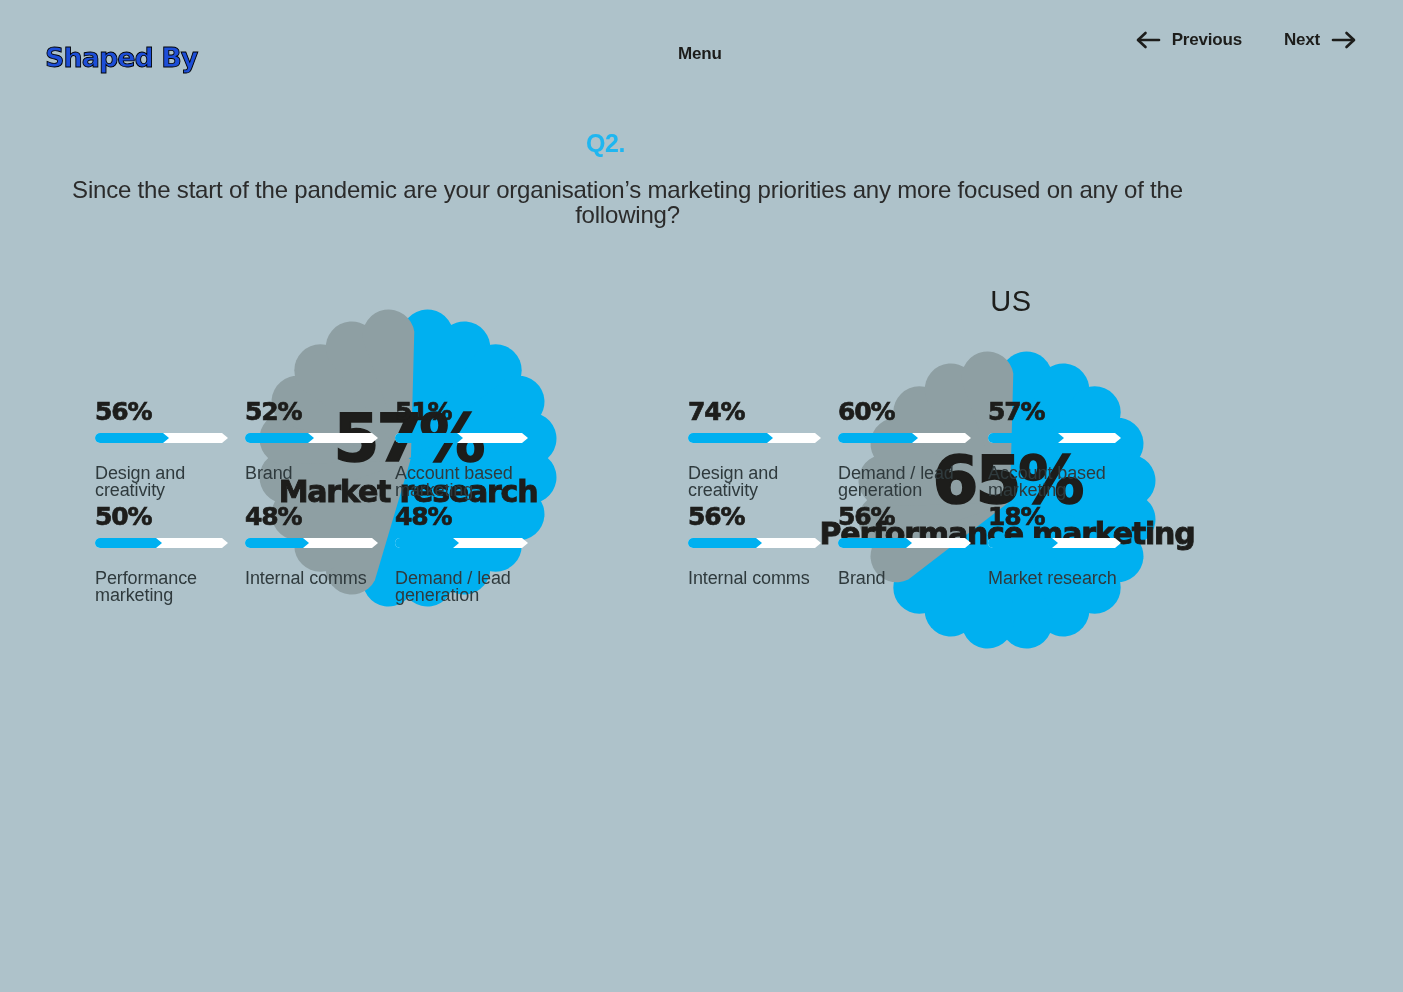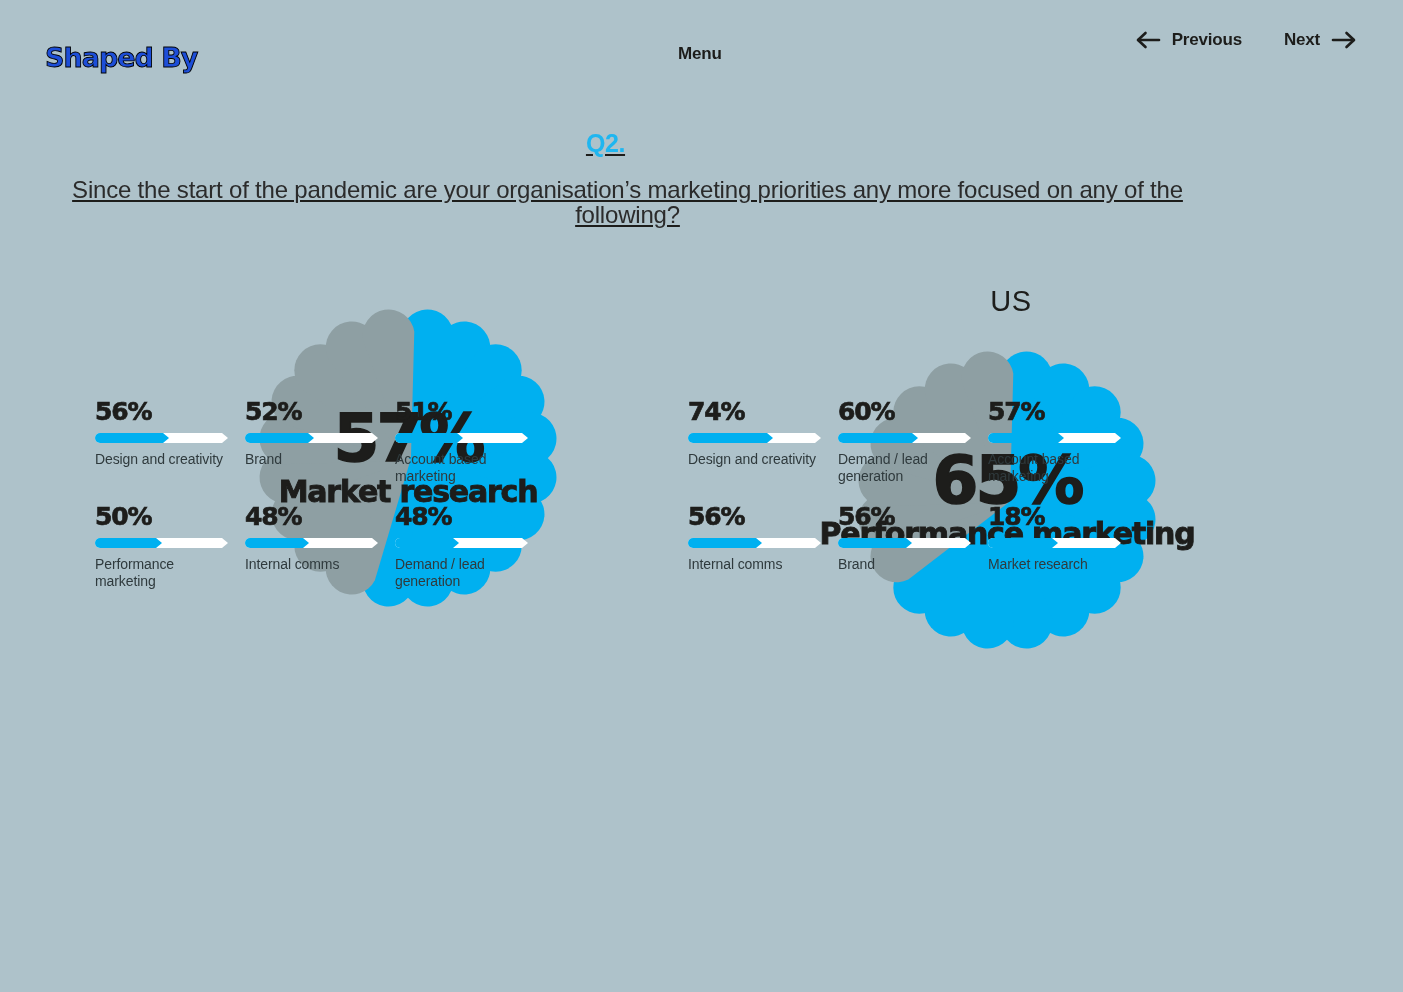--- a/index.html
+++ b/index.html
@@ -63,21 +63,20 @@
   }
   .arrow-svg { display: block; }
 
   
   #question-block {
     position: absolute;
     top: 128px;
     left: 0;
     width: 1211px;
     text-align: center;
-    text-decoration: underline;
   }
   #q-number {
     font-size: 25px;
     font-weight: 700;
     color: #1fb6f0;
     letter-spacing: -0.4px;
     line-height: 30px;
   }
   #q-sublabel {
     font-size: 20px;
@@ -186,22 +185,22 @@
     -webkit-text-stroke: 0.7px #1d1d1b;
   }
   .stat-bar {
     margin-top: 7px;
     width: 133px;
     height: 10px;
     position: relative;
   }
   .stat-bar svg { display: block; }
   .stat-label {
-    margin-top: 8px;
-    font-size: 14px;
+    margin-top: 22px;
+    font-size: 18px;
     font-weight: 400;
     color: #2f3a3d;
     line-height: 17px;
     letter-spacing: -0.1px;
     width: 130px;
   }
 </style>
 </head>
 <body>
 

